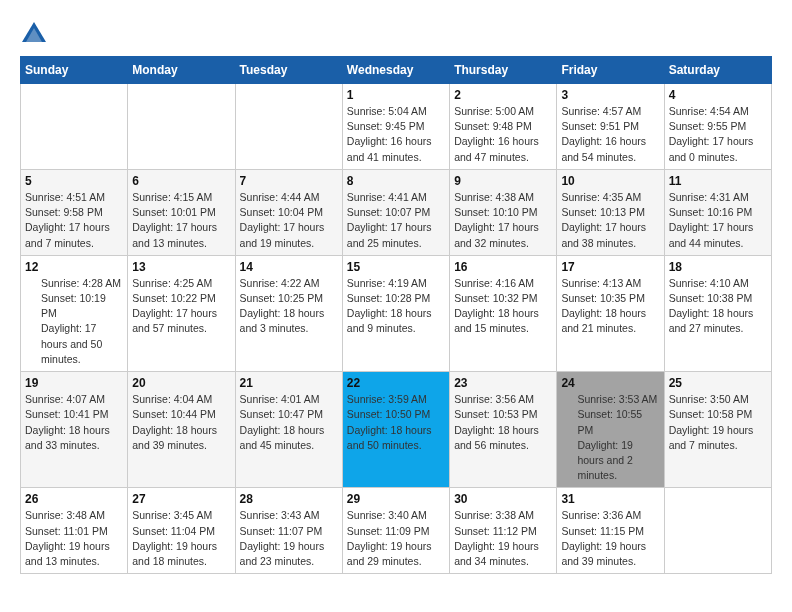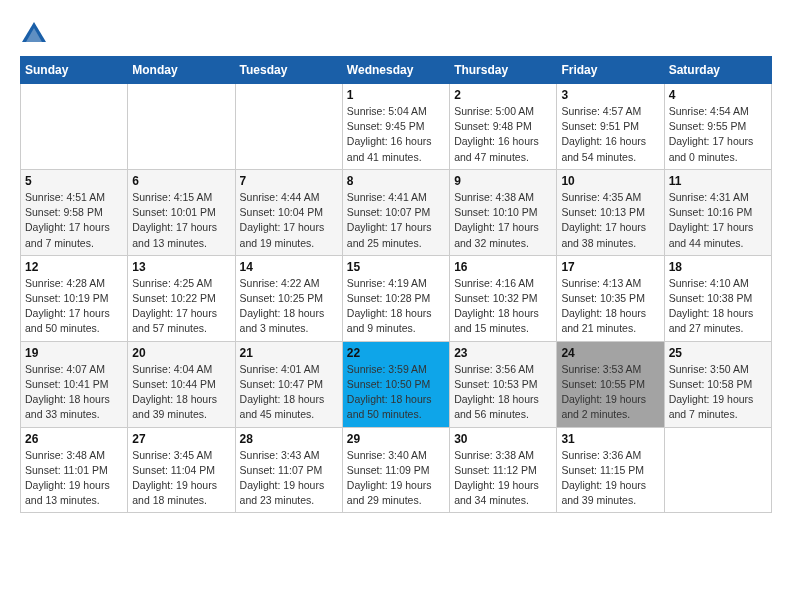--- a/index.html
+++ b/index.html
@@ -194,21 +194,21 @@
         <td style="background: rgb(245, 245, 245);">
           <div class="day-num">11</div>
           <div class="day-info" style="white-space: pre-line;">Sunrise: 4:31 AM
 Sunset: 10:16 PM
 Daylight: 17 hours and 44 minutes.</div>
         </td>
       </tr>
       <tr>
         <td>
           <div class="day-num">12</div>
-          <div class="day-info" style="white-space: pre-line;">Sunrise: 4:28 AM
+          <div class="day-info" style="white-space: pre-line; margin-left: 16px;">Sunrise: 4:28 AM
 Sunset: 10:19 PM
 Daylight: 17 hours and 50 minutes.</div>
         </td>
         <td>
           <div class="day-num">13</div>
           <div class="day-info" style="white-space: pre-line;">Sunrise: 4:25 AM
 Sunset: 10:22 PM
 Daylight: 17 hours and 57 minutes.</div>
         </td>
         <td>
@@ -268,21 +268,21 @@
 Daylight: 18 hours and 50 minutes.</div>
         </td>
         <td style="background: rgb(245, 245, 245);">
           <div class="day-num">23</div>
           <div class="day-info" style="white-space: pre-line;">Sunrise: 3:56 AM
 Sunset: 10:53 PM
 Daylight: 18 hours and 56 minutes.</div>
         </td>
         <td style="background: #a3a3a3;">
           <div class="day-num">24</div>
-          <div class="day-info" style="white-space: pre-line;">Sunrise: 3:53 AM
+          <div class="day-info" style="white-space: pre-line; margin-left: 16px;">Sunrise: 3:53 AM
 Sunset: 10:55 PM
 Daylight: 19 hours and 2 minutes.</div>
         </td>
         <td style="background: rgb(245, 245, 245);">
           <div class="day-num">25</div>
           <div class="day-info" style="white-space: pre-line;">Sunrise: 3:50 AM
 Sunset: 10:58 PM
 Daylight: 19 hours and 7 minutes.</div>
         </td>
       </tr>

